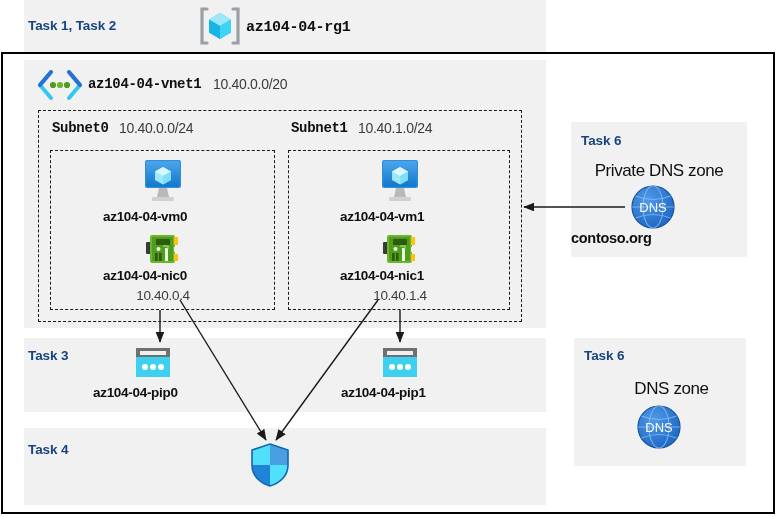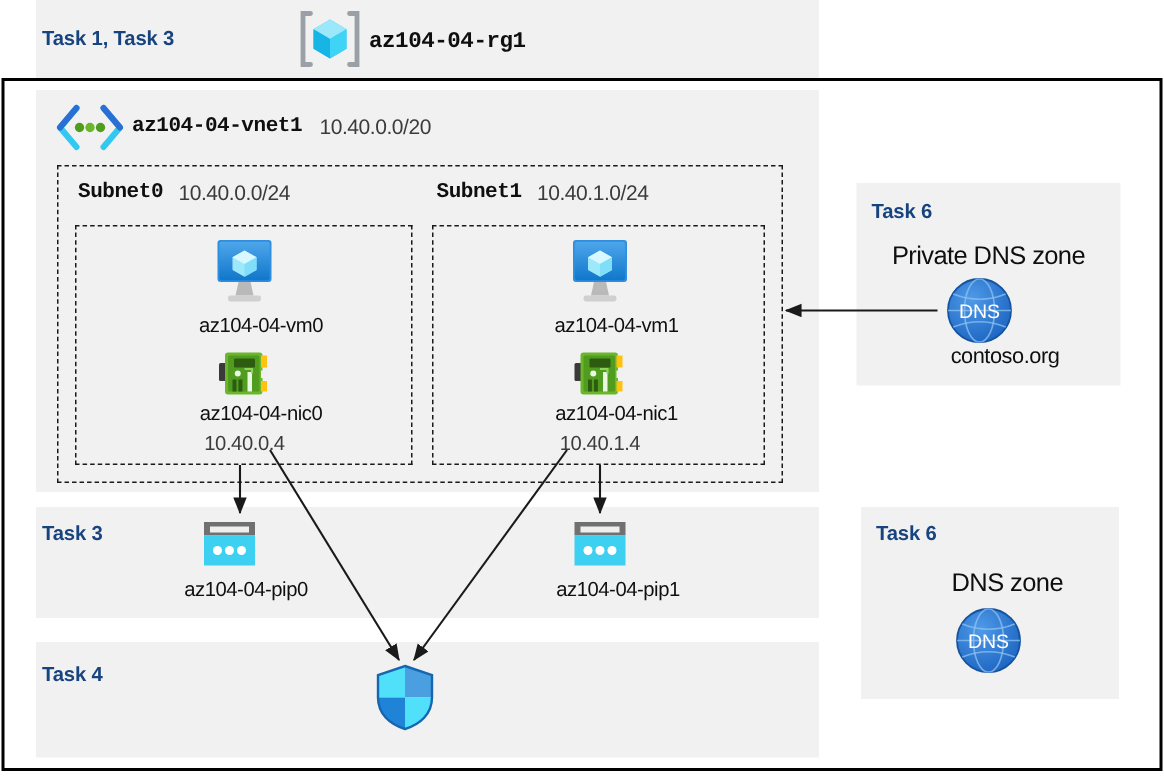--- a/index.html
+++ b/index.html
@@ -46,26 +46,25 @@
     position: absolute;
     color: #17447e;
     font-weight: bold;
     font-size: 13.5px;
     letter-spacing: -0.1px;
     white-space: nowrap;
   }
   .res-name {
     position: absolute;
     color: #0f0f0f;
-    font-weight: normal;
+    font-weight: bold;
     font-size: 13.5px;
     white-space: nowrap;
-    text-align: center;
+    text-align: left;
     letter-spacing: -0.3px;
-    margin-left: 11px;
   }
   .res-sub {
     position: absolute;
     color: #3b3b3b;
     font-weight: normal;
     font-size: 13.5px;
     white-space: nowrap;
     text-align: center;
     letter-spacing: -0.3px;
   }
@@ -111,21 +110,21 @@
     pointer-events: none;
   }
 </style>
 </head>
 <body>
 
 <div id="canvas">
 
   <div class="gray-box" style="left:24px; top:0px; width:522px; height:52px;"></div>
 
-  <div class="task-label" style="left:28px; top:18px;">Task 1, Task 3</div>
+  <div class="task-label" style="left:28px; top:18px;">Task 1, Task 2</div>
 
   <div class="icon" style="left:199px; top:6px; width:42px; height:40px;">
     <svg width="42" height="40" viewBox="0 0 42 40">
       <path d="M8 3 L3 3 L3 37 L8 37" fill="none" stroke="#9aa0a6" stroke-width="3.2" stroke-linecap="round"></path>
       <path d="M34 3 L39 3 L39 37 L34 37" fill="none" stroke="#9aa0a6" stroke-width="3.2" stroke-linecap="round"></path>
       <polygon points="21,7 32,13.5 32,26.5 21,33 10,26.5 10,13.5" fill="#32c8ef"></polygon>
       <polygon points="21,7 32,13.5 21,20 10,13.5" fill="#9ae8fa"></polygon>
       <polygon points="21,20 32,13.5 32,26.5 21,33" fill="#3fd3f5"></polygon>
       <polygon points="21,20 10,13.5 10,26.5 21,33" fill="#17b4e6"></polygon>
     </svg>

